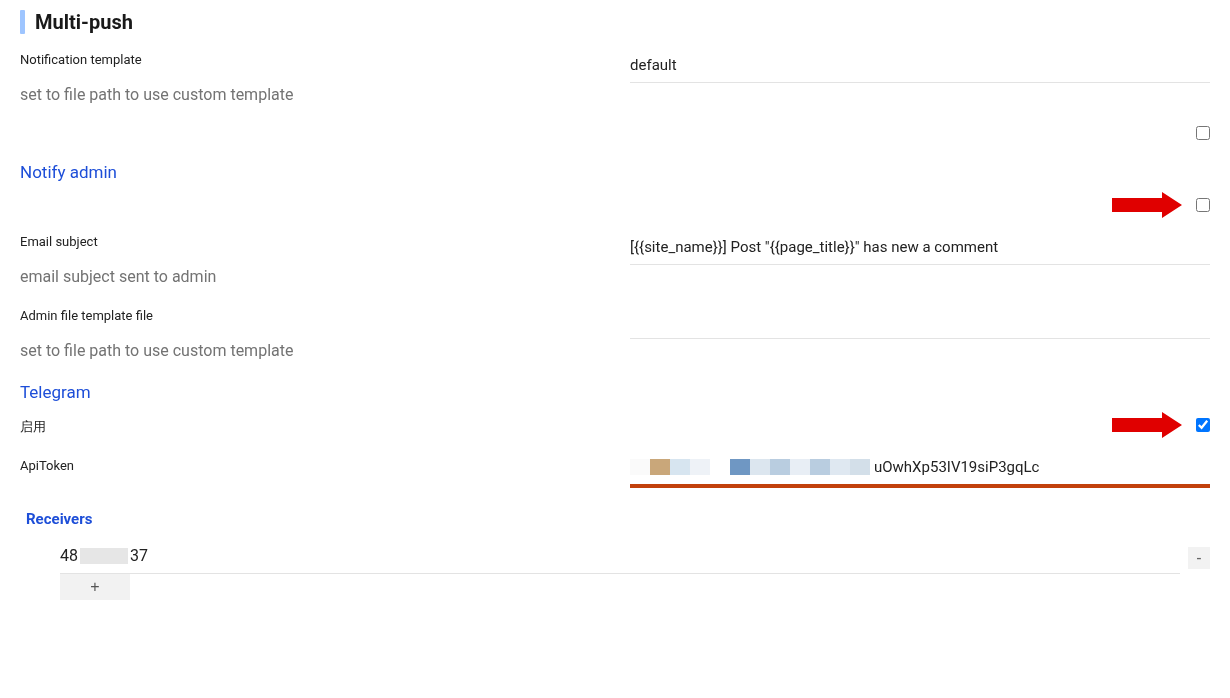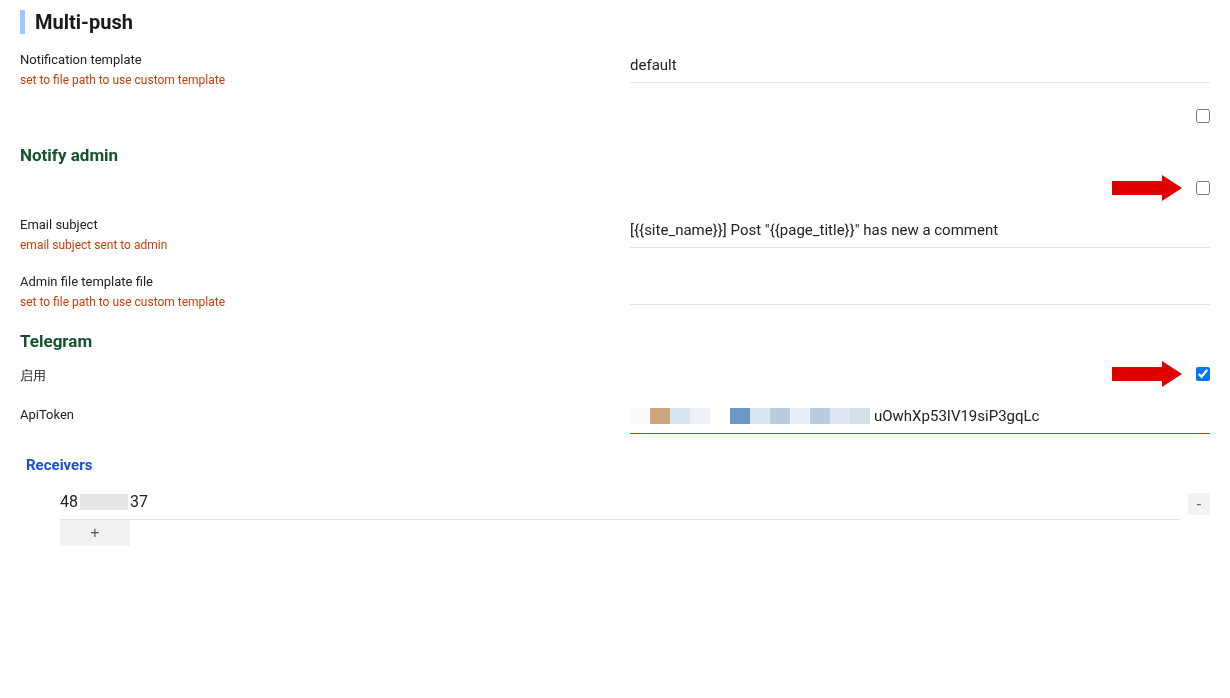--- a/index.html
+++ b/index.html
@@ -26,22 +26,22 @@
       content: "";
       display: inline-block;
       width: 5px;
       height: 24px;
       background: #9ec5ff;
       margin-right: 10px;
       border-radius: 1px;
     }
     .sub-section-title {
       font-size: 17px;
-      font-weight: 700;
-      color: #14532d;
+      font-weight: 400;
+      color: #1d4ed8;
       margin-top: 20px;
       margin-bottom: 16px;
     }
     .receivers-title {
       font-size: 15px;
       font-weight: 700;
       color: #1d4ed8;
       margin-top: 22px;
       margin-bottom: 14px;
       padding-left: 6px;
@@ -54,23 +54,23 @@
     }
     .row .left {
       width: 610px;
       flex-shrink: 0;
     }
     .label {
       font-size: 13px;
       color: #222;
     }
     .hint {
-      font-size: 12px;
-      color: #c2410c;
-      margin-top: 6px;
+      font-size: 16px;
+      color: #737373;
+      margin-top: 18px;
     }
     .row .right {
       flex: 1;
       display: flex;
       align-items: flex-start;
       position: relative;
     }
     .text-field {
       width: 100%;
       border: none;
@@ -98,21 +98,21 @@
       right: 28px;
       top: 50%;
       transform: translateY(-50%);
       pointer-events: none;
     }
     .arrow svg {
       display: block;
     }
     .api-token-display {
       width: 100%;
-      border-bottom: 1px solid #c2410c;
+      border-bottom: 4px solid #c2410c;
       padding-bottom: 8px;
       display: flex;
       align-items: center;
       font-size: 15px;
     }
     .pixelation {
       display: inline-flex;
       height: 16px;
     }
     .pixelation span {

